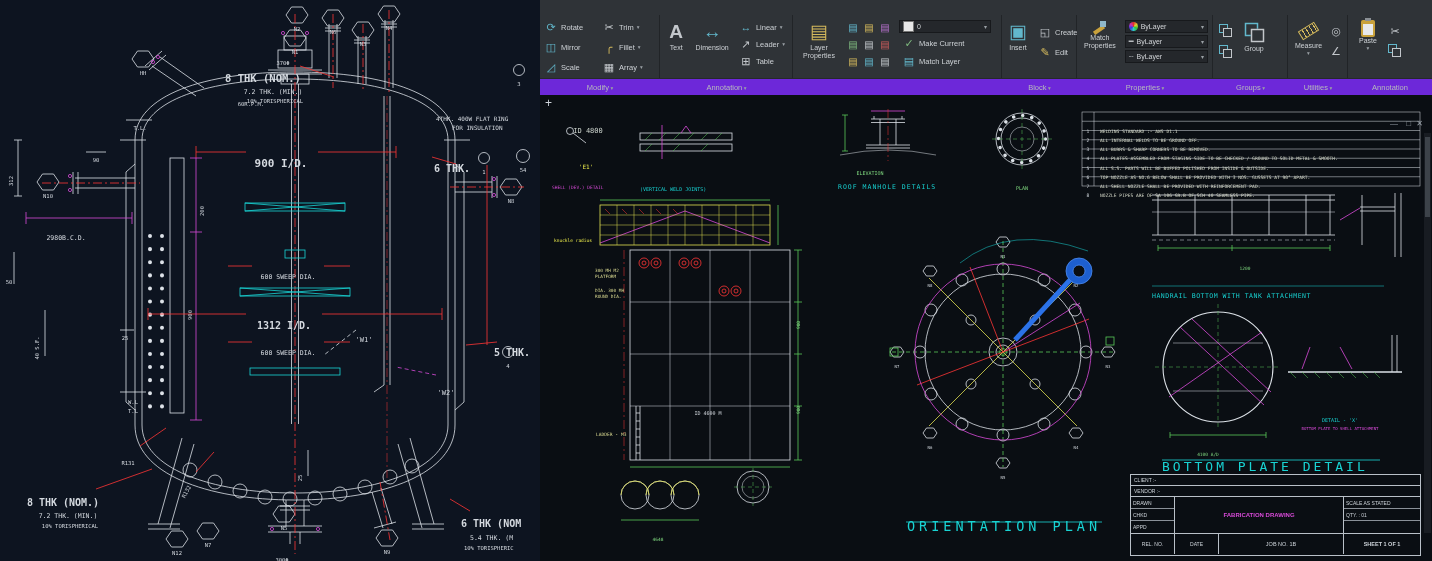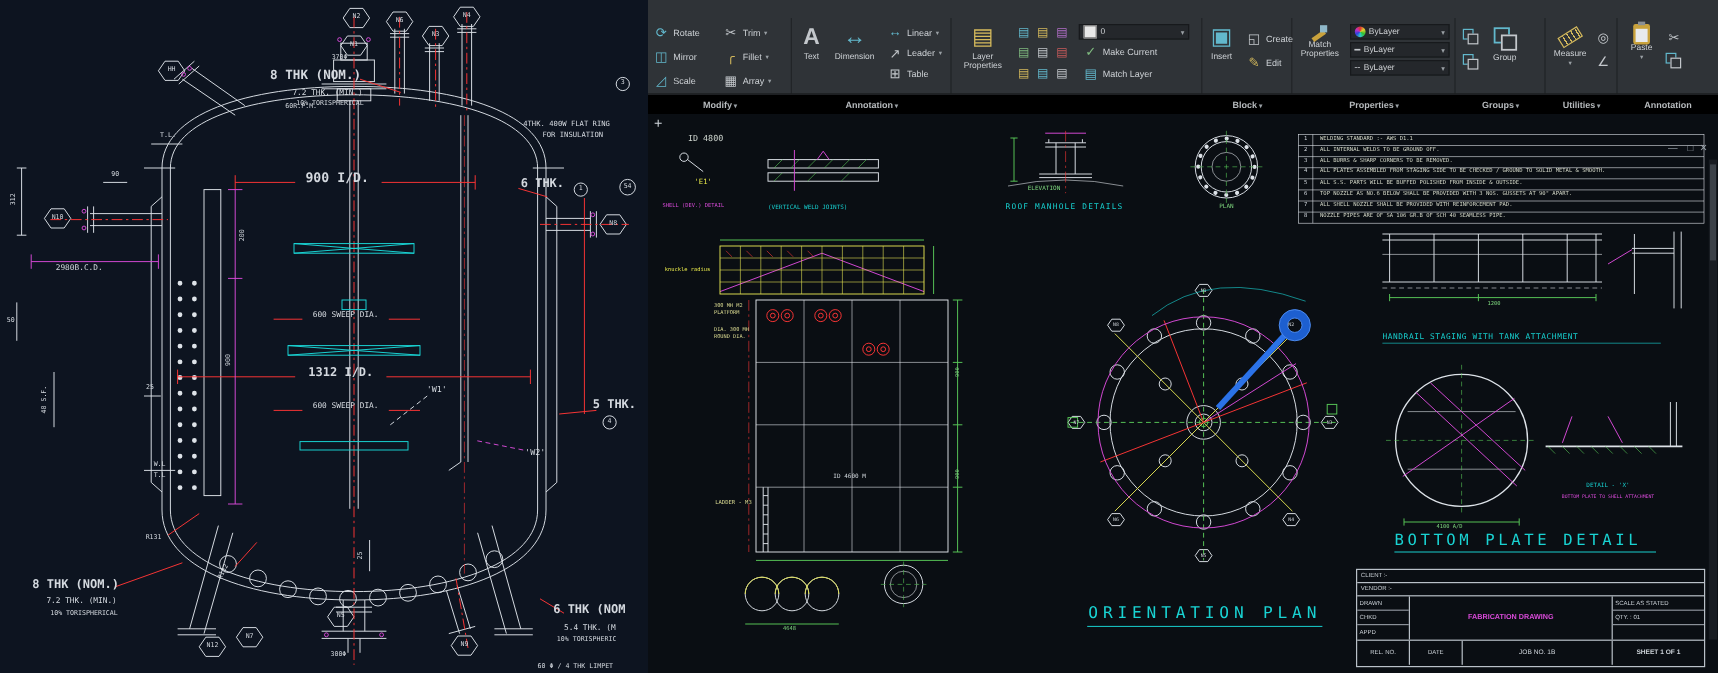--- a/index.html
+++ b/index.html
@@ -9,21 +9,21 @@
   .left-viewport{position:absolute;left:0;top:0;width:540px;height:561px;background:#0d1420;}
   
   .right-app{position:absolute;left:540px;top:0;width:892px;height:561px;background:#2f3337;}
   .menubar{position:absolute;left:0;top:0;width:100%;height:15px;background:#171a1e;
            display:flex;align-items:center;gap:20px;padding-left:10px;box-sizing:border-box;}
   .menu-item{font-size:8px;color:#d8dbde;cursor:default;}
   .flag{width:13px;height:9px;background:#e8e8e8;position:relative;border:1px solid #555;}
   .flag::after{content:"";position:absolute;left:1px;top:1px;width:5px;height:5px;background:#d03030;}
   .ribbon{position:absolute;top:15px;left:0;width:100%;height:63px;background:#2f3337;}
   .panel{position:absolute;top:0;height:63px;border-right:1px solid #212427;box-sizing:border-box;}
-  .panel-titles{position:absolute;top:78px;left:0;width:100%;height:17px;background:#000000;border-top:1px solid #26292c;font-weight:bold;}
+  .panel-titles{position:absolute;top:78px;left:0;width:100%;height:17px;background:#6d28d9;border-top:1px solid #26292c;}
   .panel-title{position:absolute;top:0;height:17px;line-height:17px;text-align:center;font-size:7.5px;color:#b6babd;cursor:default;}
   .drop::after{content:" ▾";font-size:5.5px;color:#9aa0a5;}
   .sbtn{display:flex;align-items:center;gap:3px;font-size:7.5px;color:#cdd1d5;padding:1px 3px;white-space:nowrap;cursor:default;}
   .bigbtn{display:flex;flex-direction:column;align-items:center;justify-content:flex-start;
           font-size:7px;color:#cdd1d5;text-align:center;padding-top:4px;line-height:1.1;cursor:default;}
   .ic{width:14px;height:14px;display:flex;align-items:center;justify-content:center;font-size:11px;flex:none;}
   .ic-lg{width:24px;height:24px;display:flex;align-items:center;justify-content:center;font-size:19px;flex:none;}
   .teal{color:#62b8cc}.yel{color:#d4b95c}.gray{color:#c3c7cb}.red{color:#c95b5b}.mag{color:#b36fc9}.grn{color:#7fba7f}
   .modify-grid{display:grid;grid-template-columns:58px 58px;grid-auto-rows:20px;padding:2px 1px;}
   .dd{background:#24272b;border:1px solid #17191c;height:13px;display:flex;align-items:center;
@@ -40,21 +40,21 @@
   .ic-paste{width:14px;height:17px;background:#c9a23c;border-radius:2px;position:relative;flex:none;}
   .ic-paste::before{content:"";position:absolute;left:2px;top:4px;right:2px;bottom:2px;background:#e8eaec;}
   .ic-paste::after{content:"";position:absolute;left:4px;top:-2px;width:6px;height:3px;background:#8a8f94;}
   .ic-brush{width:14px;height:14px;position:relative;flex:none;}
   .ic-brush::before{content:"";position:absolute;left:0;top:8px;width:12px;height:4px;background:#c9a23c;transform:rotate(-35deg);}
   .ic-brush::after{content:"";position:absolute;right:1px;top:1px;width:6px;height:6px;background:#8fb8c9;}
   .lgrid{display:grid;grid-template-columns:repeat(3,16px);grid-auto-rows:17px;padding-top:4px;}
   .lgrid .ic{font-size:10px;}
   
   .canvas{position:absolute;top:95px;left:0;width:892px;height:466px;background:#0a0e13;}
-  .ann-layer{position:absolute;inset:0;pointer-events:none;}
+  .ann-layer{position:absolute;inset:0;pointer-events:none;margin-top:15px;}
   .ann{position:absolute;font-family:"DejaVu Sans Mono",monospace;color:#d4d9df;white-space:nowrap;line-height:1;}
   .winbtn{position:absolute;font-size:8px;color:#9aa2aa;cursor:default;}
   .scroll{position:absolute;right:1px;top:38px;width:7px;height:400px;background:#181c22;}
   .thumb{position:absolute;left:1px;top:4px;width:5px;height:80px;background:#3c4249;}
   .plus{position:absolute;left:5px;top:1px;font-size:12px;color:#cfd4da;cursor:default;}
   
   .tblock{position:absolute;left:590px;top:379px;width:291px;height:82px;border:1px solid #b9c0c8;
           box-sizing:border-box;font-size:5px;color:#ccd2d8;background:transparent;}
   .tb-row{border-bottom:1px solid #b9c0c8;height:11px;line-height:11px;padding-left:3px;box-sizing:border-box;}
   .tb-mid{display:flex;height:37px;border-bottom:1px solid #b9c0c8;box-sizing:border-box;}
@@ -758,21 +758,21 @@
           <span class="ann" style="left: 464px; top: 417px; font-size: 13.5px; color: rgb(25, 211, 211); letter-spacing: 4px; transform: translate(-50%, -50%);">ORIENTATION PLAN</span>
           <span class="ann" style="left: 463px; top: 147px; font-size: 4px; color: rgb(207, 212, 218); transform: translate(-50%, -50%);">N1</span>
           <span class="ann" style="left: 536px; top: 176px; font-size: 4px; color: rgb(207, 212, 218); transform: translate(-50%, -50%);">N2</span>
           <span class="ann" style="left: 568px; top: 257px; font-size: 4px; color: rgb(207, 212, 218); transform: translate(-50%, -50%);">N3</span>
           <span class="ann" style="left: 536px; top: 338px; font-size: 4px; color: rgb(207, 212, 218); transform: translate(-50%, -50%);">N4</span>
           <span class="ann" style="left: 463px; top: 368px; font-size: 4px; color: rgb(207, 212, 218); transform: translate(-50%, -50%);">N5</span>
           <span class="ann" style="left: 390px; top: 338px; font-size: 4px; color: rgb(207, 212, 218); transform: translate(-50%, -50%);">N6</span>
           <span class="ann" style="left: 357px; top: 257px; font-size: 4px; color: rgb(207, 212, 218); transform: translate(-50%, -50%);">N7</span>
           <span class="ann" style="left: 390px; top: 176px; font-size: 4px; color: rgb(207, 212, 218); transform: translate(-50%, -50%);">N8</span>
           <span class="ann" style="left: 705px; top: 159px; font-size: 4.5px; color: rgb(127, 216, 127); transform: translate(-50%, -50%);">1200</span>
-          <span class="ann" style="left: 612px; top: 186px; font-size: 6.5px; color: rgb(23, 207, 207); letter-spacing: 0.5px; transform: translateY(-50%);">HANDRAIL STAGING WITH TANK ATTACHMENT</span>
+          <span class="ann" style="left: 612px; top: 186px; font-size: 6.5px; color: rgb(23, 207, 207); letter-spacing: 0.5px; transform: translateY(-50%);">HANDRAIL BOTTOM WITH TANK ATTACHMENT</span>
           <span class="ann" style="left: 668px; top: 345px; font-size: 4.5px; color: rgb(127, 216, 127); transform: translate(-50%, -50%);">4100 A/D</span>
           <span class="ann" style="left: 800px; top: 310px; font-size: 5px; color: rgb(23, 207, 207); transform: translate(-50%, -50%);">DETAIL - 'X'</span>
           <span class="ann" style="left: 800px; top: 319px; font-size: 4px; color: rgb(216, 74, 216); transform: translate(-50%, -50%);">BOTTOM PLATE TO SHELL ATTACHMENT</span>
           <span class="ann" style="left: 622px; top: 356px; font-size: 13px; color: rgb(25, 211, 211); letter-spacing: 3px; transform: translateY(-50%);">BOTTOM PLATE DETAIL</span>
         </div>
 
       
       <div class="tblock">
         <div class="tb-row">CLIENT :-</div>
         <div class="tb-row">VENDOR :-</div>

